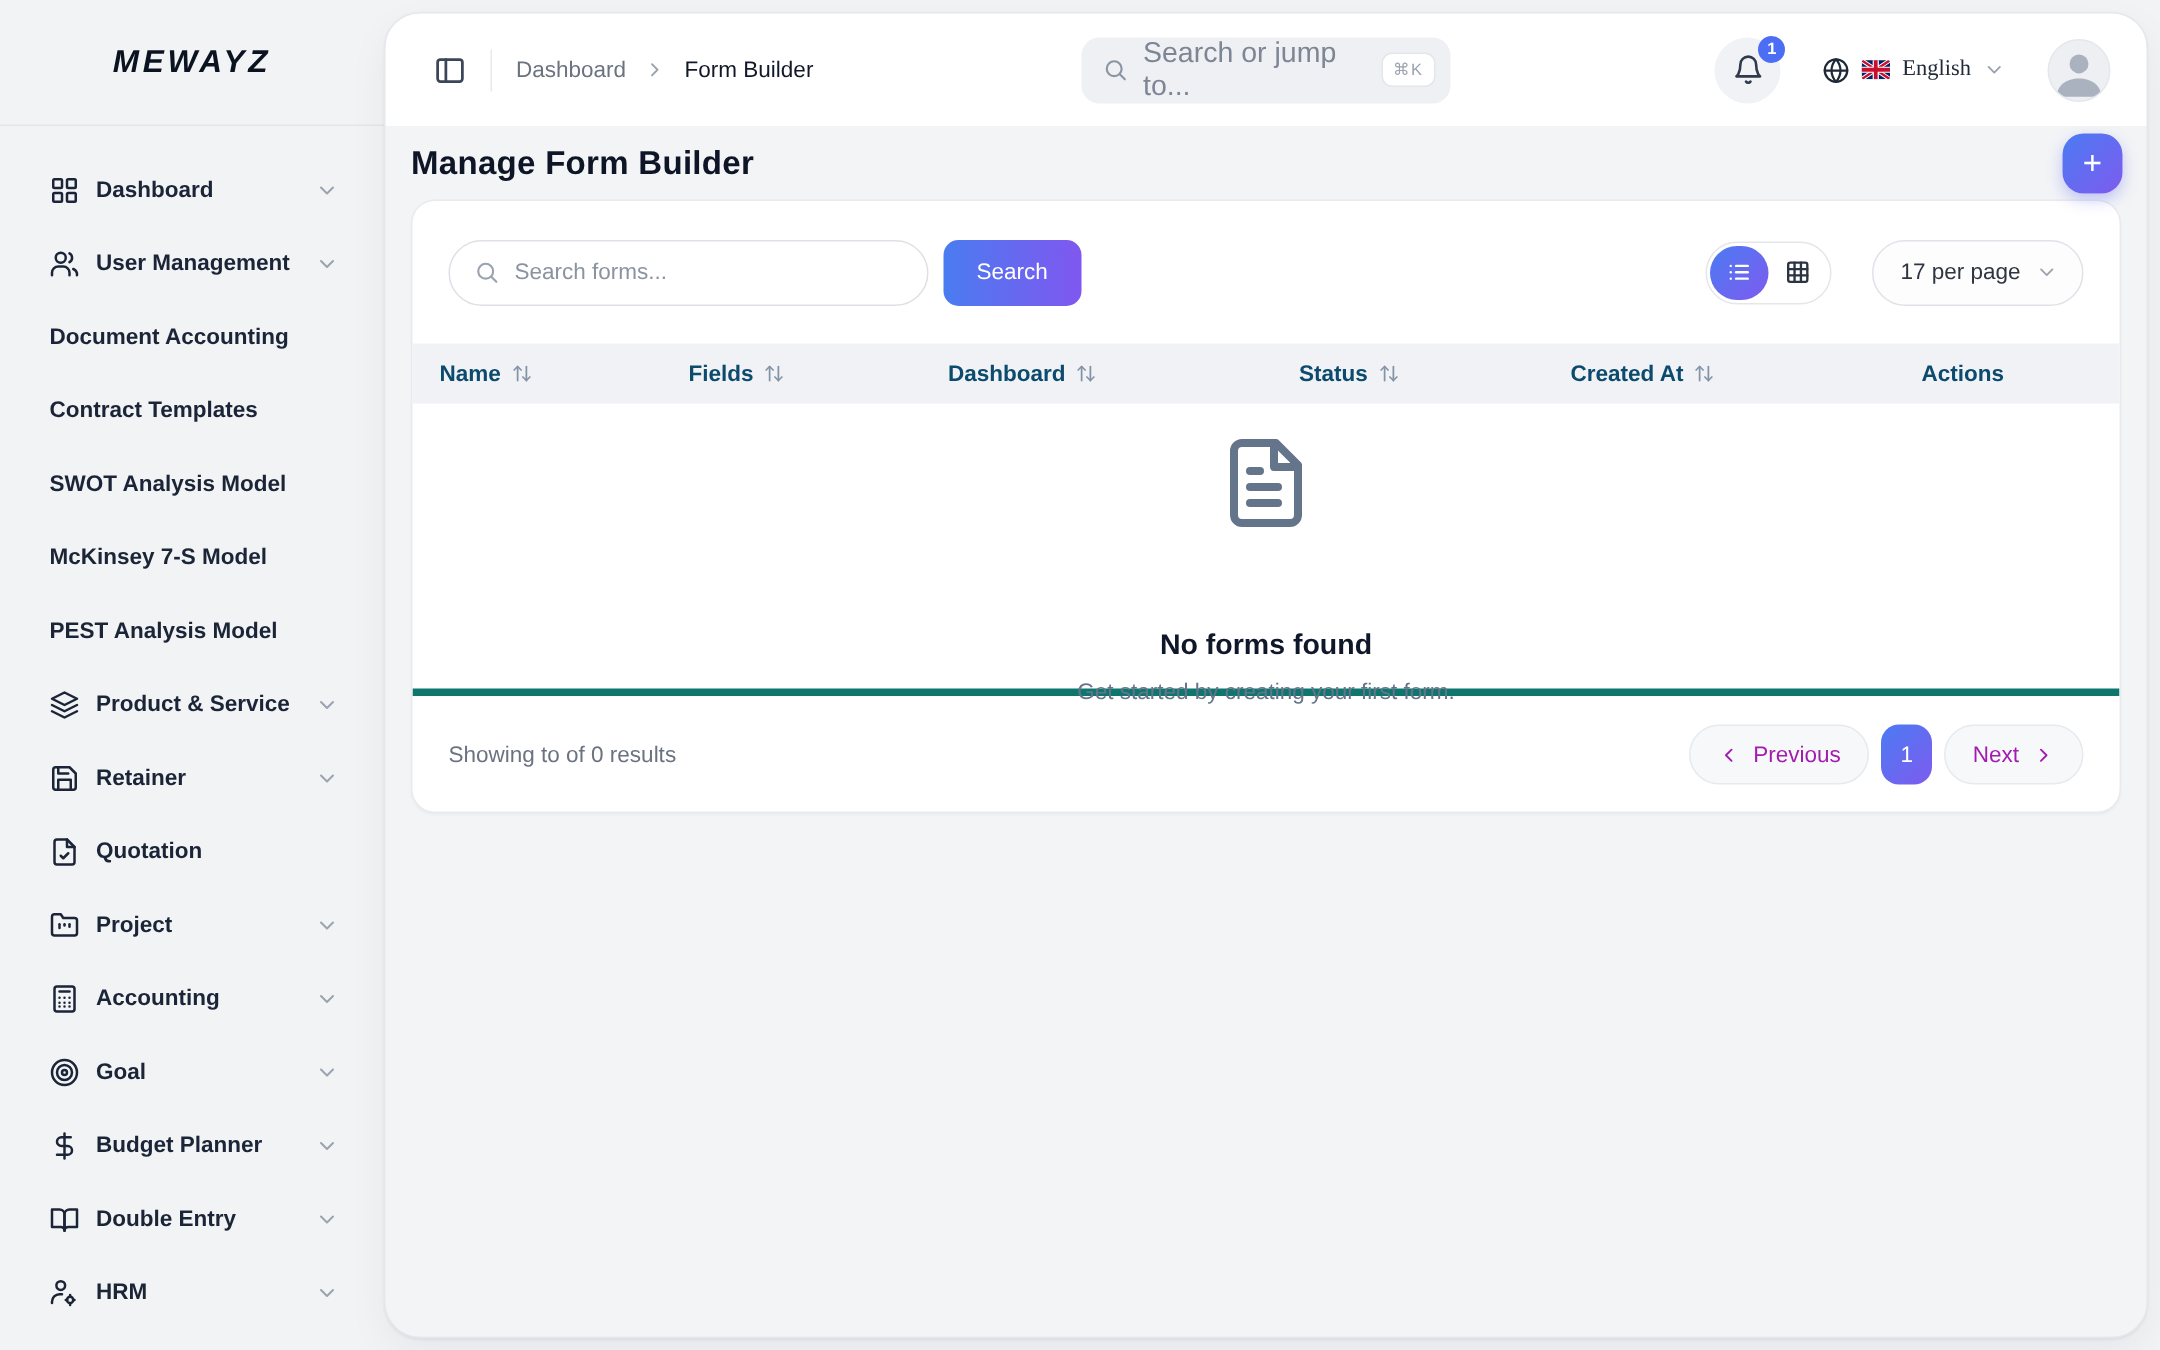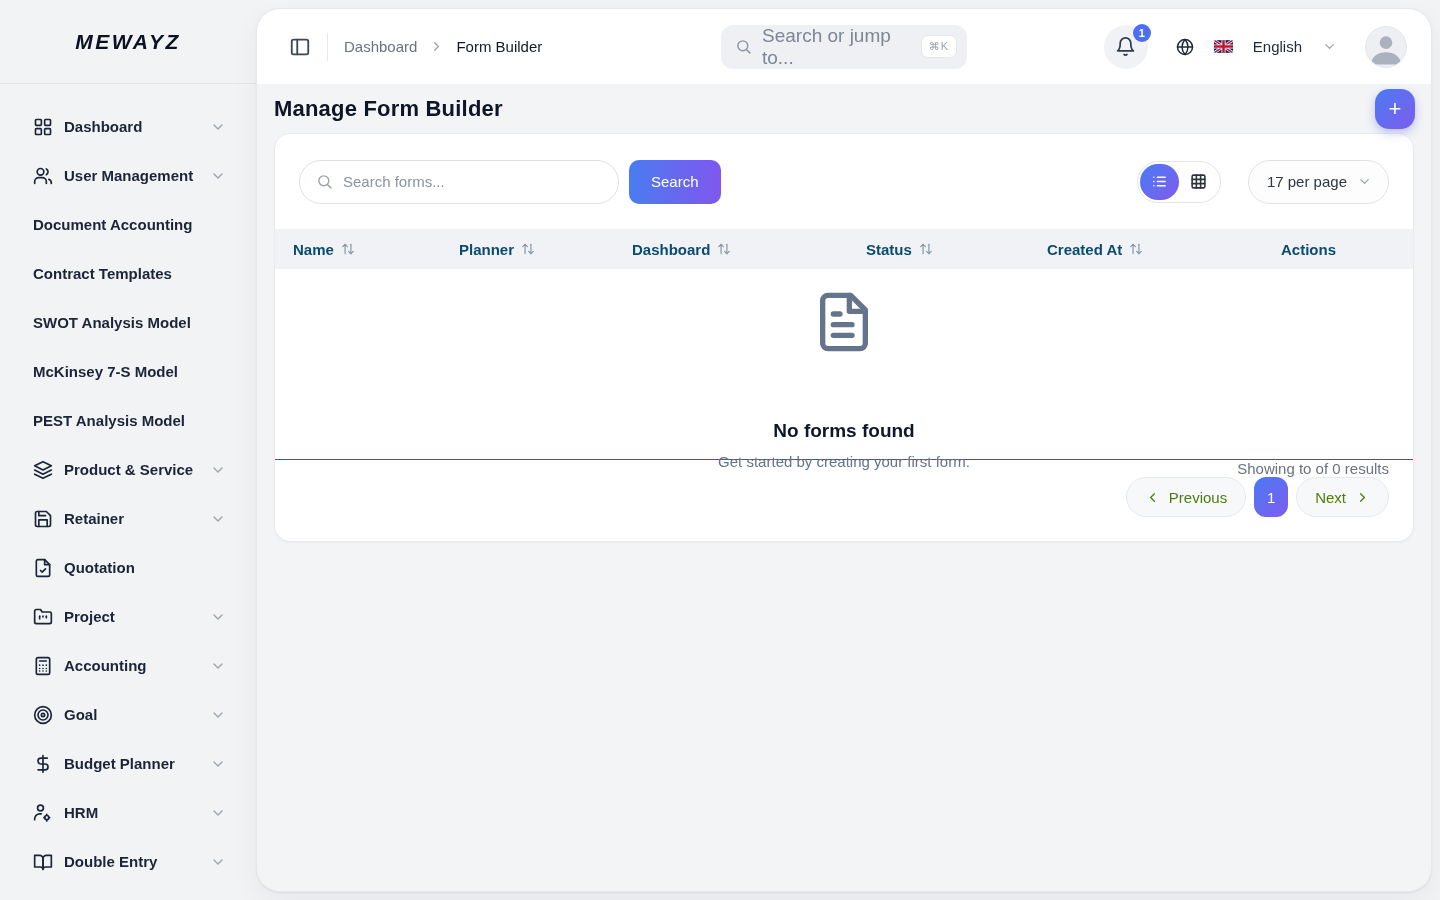--- a/index.html
+++ b/index.html
@@ -58,21 +58,21 @@
     font-size:11px; color:#9aa3af; padding:4px 7px; letter-spacing:1px;
   }
   .topbar-right { margin-left:auto; display:flex; align-items:center; gap:28px; }
   .bell-wrap { position:relative; width:44px; height:44px; border-radius:50%; background:#f0f2f5;
     display:flex; align-items:center; justify-content:center; border:none; cursor:pointer; color:#2f3a4c; }
   .badge {
     position:absolute; top:-1px; right:-3px; min-width:18px; height:18px; border-radius:9px;
     background:#4c6ef5; color:#fff; font-size:11px; font-weight:700;
     display:flex; align-items:center; justify-content:center; padding:0 4px;
   }
-  .lang-btn { display:flex; align-items:center; gap:20px; background:none; border:none; cursor:pointer; }
+  .lang-btn { display:flex; align-items:center; gap:8px; background:none; border:none; cursor:pointer;font-family:Liberation Serif, serif; }
   .flag { border-radius:2px; overflow:hidden; width:19px; height:13px; }
   .lang-label { font-size:15px; color:#1f2937; }
   .avatar {
     width:42px; height:42px; border-radius:50%; background:#edeff2; border:1px solid #e4e7ec;
     overflow:hidden; cursor:pointer; display:flex; align-items:center; justify-content:center;
   }
 
   
   .page-head {
     height:49px; display:flex; align-items:center; justify-content:space-between;
@@ -130,29 +130,28 @@
   .col-1{width:166px;} .col-2{width:173px;} .col-3{width:234px;} .col-4{width:181px;} .col-5{width:234px;} .col-6{flex:1; cursor:default;}
 
   
   .empty { height:190px; display:flex; flex-direction:column; align-items:center; padding-top:21px; }
   .empty-icon { color:#64748b; margin-bottom:27px; }
   .empty-title { font-size:19px; font-weight:800; color:#0f172a; margin-bottom:11px;margin-top:39px; }
   .empty-sub { font-size:15px; color:#64748b; }
 
   
   .panel-footer {
-    height:83px; border-top:1px solid #0f766e; display:flex; align-items:flex-end;
+    height:83px; border-top:5px solid #0f766e; display:flex; align-items:center;
     padding:0 24px; 
-    flex-direction:column;
   }
   .results-summary { font-size:15px; color:#6b7280; }
   .pager { margin-left:auto; display:flex; align-items:center; gap:8px; }
   .pg-btn {
     height:40px; border:1px solid #e6e9ed; border-radius:20px; background:#f7f8f9;
-    color:#4d7c0f; font-size:15px; display:flex; align-items:center; gap:9px;
+    color:#a21caf; font-size:15px; display:flex; align-items:center; gap:9px;
     padding:0 18px; cursor:pointer; font-family:"Liberation Sans", sans-serif;
   }
   .pg-current {
     width:34px; height:40px; border:none; border-radius:12px; cursor:pointer;
     background:linear-gradient(135deg,#4b7bf3 0%,#7e5bef 100%);
     color:#fff; font-size:15px; font-weight:500;
   }
 </style>
 </head>
 <body>
@@ -321,42 +320,42 @@
       <span class="nav-chevron">
         <svg viewBox="0 0 24 24" width="16" height="16" fill="none" stroke="currentColor" stroke-width="2" stroke-linecap="round" stroke-linejoin="round">
             <polyline points="6 9 12 15 18 9"></polyline>
           </svg>
       </span>
     </div>
 
     <div class="nav-item">
       <span class="nav-icon">
         <svg viewBox="0 0 24 24" width="20" height="20" fill="none" stroke="currentColor" stroke-width="2" stroke-linecap="round" stroke-linejoin="round">
+            <path d="M2 4h6a4 4 0 0 1 4 4v13a3 3 0 0 0-3-3H2z"></path>
+            <path d="M22 4h-6a4 4 0 0 0-4 4v13a3 3 0 0 1 3-3h7z"></path>
+          </svg>
+      </span>
+      <span class="nav-label">Double Entry</span>
+      <span class="nav-chevron">
+        <svg viewBox="0 0 24 24" width="16" height="16" fill="none" stroke="currentColor" stroke-width="2" stroke-linecap="round" stroke-linejoin="round">
+            <polyline points="6 9 12 15 18 9"></polyline>
+          </svg>
+      </span>
+    </div>
+
+    <div class="nav-item">
+      <span class="nav-icon">
+        <svg viewBox="0 0 24 24" width="20" height="20" fill="none" stroke="currentColor" stroke-width="2" stroke-linecap="round" stroke-linejoin="round">
             <circle cx="9" cy="6" r="3.5"></circle>
             <path d="M2 20v-1a6 6 0 0 1 6-6h2"></path>
             <circle cx="16.5" cy="17.5" r="2.5"></circle>
             <path d="M16.5 13.5v1.2M16.5 20.3v1.2M20 17.5h-1.2M14.2 17.5H13"></path>
           </svg>
       </span>
       <span class="nav-label">HRM</span>
-      <span class="nav-chevron">
-        <svg viewBox="0 0 24 24" width="16" height="16" fill="none" stroke="currentColor" stroke-width="2" stroke-linecap="round" stroke-linejoin="round">
-            <polyline points="6 9 12 15 18 9"></polyline>
-          </svg>
-      </span>
-    </div>
-
-    <div class="nav-item">
-      <span class="nav-icon">
-        <svg viewBox="0 0 24 24" width="20" height="20" fill="none" stroke="currentColor" stroke-width="2" stroke-linecap="round" stroke-linejoin="round">
-            <path d="M2 4h6a4 4 0 0 1 4 4v13a3 3 0 0 0-3-3H2z"></path>
-            <path d="M22 4h-6a4 4 0 0 0-4 4v13a3 3 0 0 1 3-3h7z"></path>
-          </svg>
-      </span>
-      <span class="nav-label">Double Entry</span>
       <span class="nav-chevron">
         <svg viewBox="0 0 24 24" width="16" height="16" fill="none" stroke="currentColor" stroke-width="2" stroke-linecap="round" stroke-linejoin="round">
             <polyline points="6 9 12 15 18 9"></polyline>
           </svg>
       </span>
     </div>
 
   </nav>
 </aside>
 
@@ -502,21 +501,21 @@
         <span class="sort-icon">
           <svg viewBox="0 0 24 24" width="14" height="14" fill="none" stroke="currentColor" stroke-width="2" stroke-linecap="round" stroke-linejoin="round">
               <path d="m3 8 4-4 4 4"></path>
               <path d="M7 4v16"></path>
               <path d="m21 16-4 4-4-4"></path>
               <path d="M17 20V4"></path>
             </svg>
         </span>
       </div>
       <div class="th col-2">
-        <span>Planner</span>
+        <span>Fields</span>
         <span class="sort-icon">
           <svg viewBox="0 0 24 24" width="14" height="14" fill="none" stroke="currentColor" stroke-width="2" stroke-linecap="round" stroke-linejoin="round">
               <path d="m3 8 4-4 4 4"></path>
               <path d="M7 4v16"></path>
               <path d="m21 16-4 4-4-4"></path>
               <path d="M17 20V4"></path>
             </svg>
         </span>
       </div>
       <div class="th col-3">

